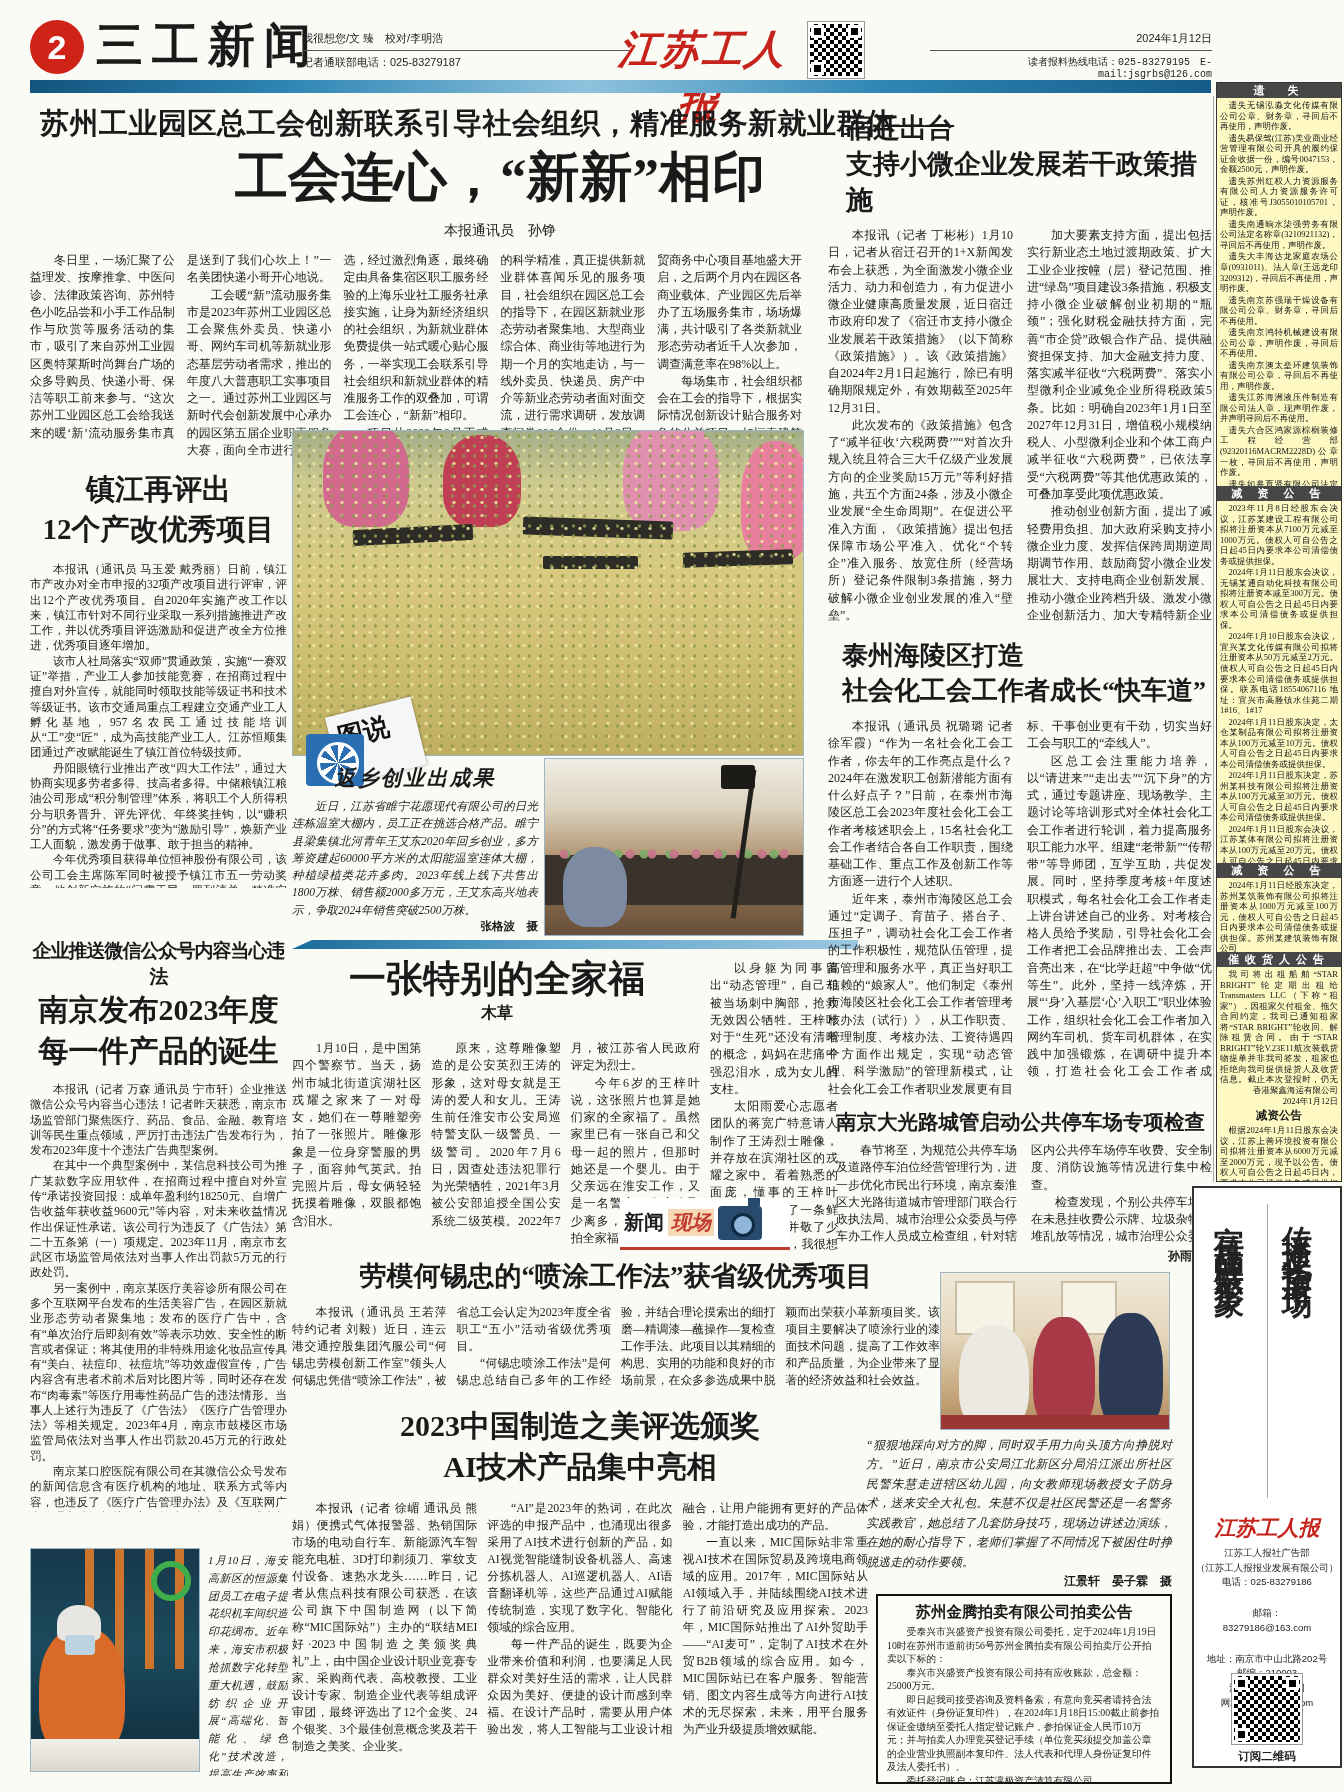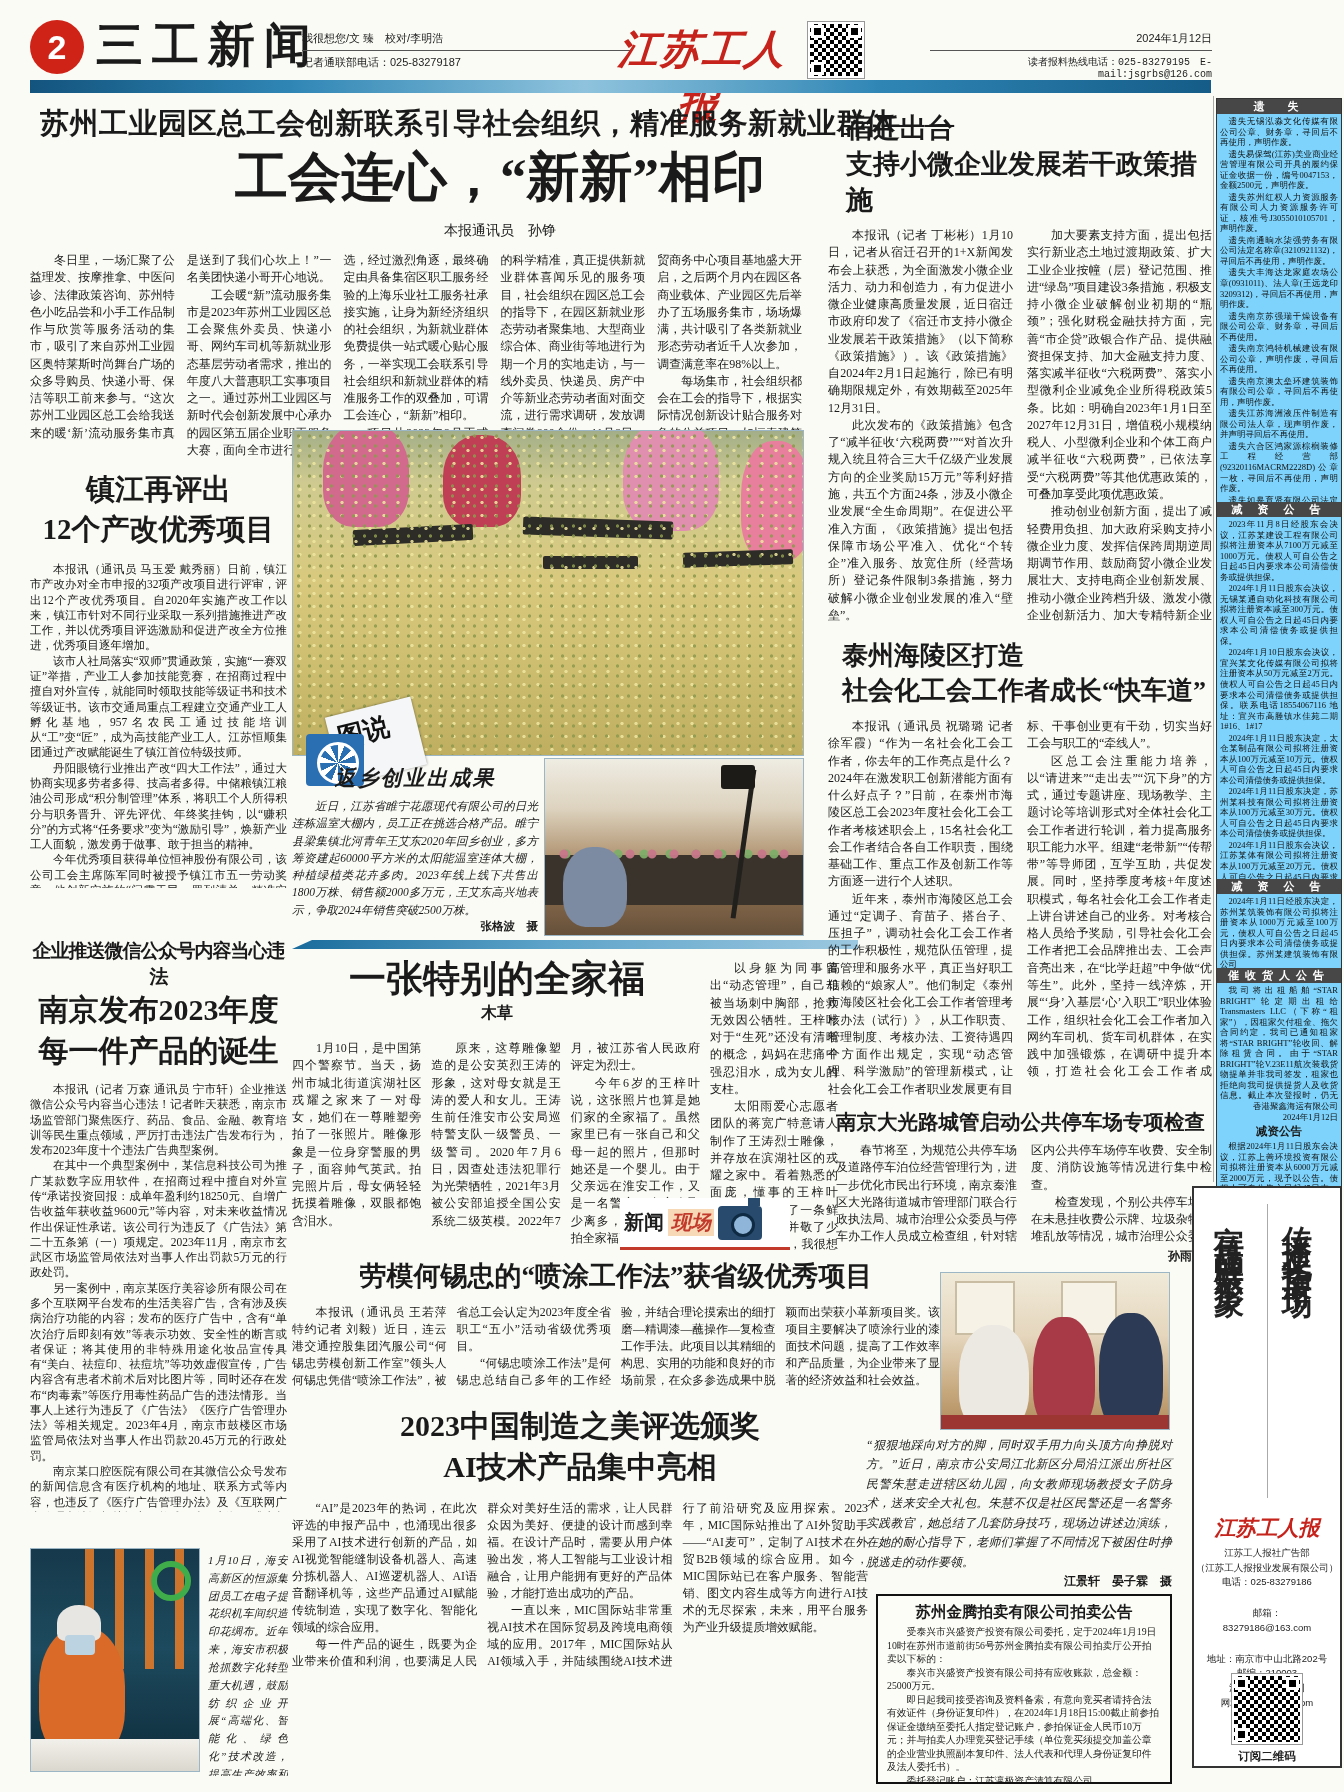--- a/index.html
+++ b/index.html
@@ -62,21 +62,21 @@
   .xcbadge{left:620px;top:1198px;width:170px;height:52px;background:#fff;border-bottom:3px solid #c23a2b;
            display:flex;align-items:center;gap:4px;padding:2px 4px;}
   .xc1{font-weight:bold;font-size:20px;}
   .xc2{font-weight:bold;font-size:20px;color:#c23a2b;font-style:italic;background:#f7d9b8;padding:0 3px;}
   .xcam{width:44px;height:34px;background:#274a6d;border-radius:4px;position:relative;}
   .xcam::before{content:"";position:absolute;left:13px;top:7px;width:18px;height:18px;border-radius:50%;
         background:#8fb6d8;border:3px solid #0f2b44;}
   .xcam::after{content:"";position:absolute;right:2px;top:-8px;width:12px;height:8px;background:#274a6d;}
   .divbar{background:linear-gradient(90deg,#1a6c9c,#5da3c9 45%,#9cc8e0);clip-path:polygon(20px 0,100% 0,100% 100%,0 100%);}
   
-  .rail{left:1216px;top:82px;width:126px;height:1100px;border:1px solid #333;background:#7dd3fc;margin-top:16px;}
+  .rail{left:1216px;top:82px;width:126px;height:1100px;border:1px solid #333;background:#fef9c3;}
   .railbar{background:#474747;color:#fff;font:bold 11px/15px "Liberation Sans",sans-serif;
            text-align:center;letter-spacing:6px;}
   .railtxt{font-size:8.5px;line-height:1.24;padding:2px 3px;overflow:hidden;color:#111;}
   .railtitle{text-align:center;font-weight:bold;font-size:11.5px;}
   .adbox{left:1192px;top:1186px;width:150px;height:582px;border:2px solid #333;background:#fff;}
   .vtxt{position:absolute;writing-mode:vertical-rl;text-orientation:upright;font-weight:bold;
         font-size:30px;letter-spacing:9px;color:#222;}
   .adlogo{position:absolute;width:100%;text-align:center;color:#c5231b;font-weight:900;font-style:italic;font-size:21px;}
   .adlines{position:absolute;width:100%;text-align:center;font-size:9.5px;line-height:1.55;
         font-family:"Liberation Sans",sans-serif;color:#222;}
@@ -227,21 +227,21 @@
       </div>
   </div>
 
   <div class="abs" style="left:30px;top:938px;width:257px;">
     <div style="font-weight:bold;font-size:19px;text-align:center;letter-spacing:-1px;">企业推送微信公众号内容当心违法</div>
     <div class="h-main" style="font-size:30px;">南京发布2023年度</div>
     <div class="h-main" style="font-size:30px;">每一件产品的诞生</div>
     <div class="bodytxt jc" style="margin-top:10px;height:430px;font-size:11.5px;line-height:1.33;">
         <p class="para">本报讯（记者 万森 通讯员 宁市轩）企业推送微信公众号内容当心违法！记者昨天获悉，南京市场监管部门聚焦医疗、药品、食品、金融、教育培训等民生重点领域，严厉打击违法广告发布行为，发布2023年度十个违法广告典型案例。</p>
         <p class="para">在其中一个典型案例中，某信息科技公司为推广某款数字应用软件，在招商过程中擅自对外宣传“承诺投资回报：成单年盈利约18250元、自增广告收益年获收益9600元”等内容，对未来收益情况作出保证性承诺。该公司行为违反了《广告法》第二十五条第（一）项规定。2023年11月，南京市玄武区市场监管局依法对当事人作出罚款5万元的行政处罚。</p>
-        <p class="para">另一案例中，南京某医疗美容诊所有限公司在多个互联网平台发布的生活美容广告，含有涉及疾病治疗功能的内容；发布的医疗广告中，含有“单次治疗后即刻有效”等表示功效、安全性的断言或者保证；将其使用的非特殊用途化妆品宣传具有“美白、祛痘印、祛痘坑”等功效虚假宣传，广告内容含有患者术前术后对比图片等，同时还存在发布“肉毒素”等医疗用毒性药品广告的违法情形。当事人上述行为违反了《广告法》《医疗广告管理办法》等相关规定。2023年4月，南京市鼓楼区市场监管局依法对当事人作出罚款20.45万元的行政处罚。</p>
+        <p class="para">另一案例中，南京某医疗美容诊所有限公司在多个互联网平台发布的生活美容广告，在园区新就业形态劳动者聚集地；发布的医疗广告中，含有“单次治疗后即刻有效”等表示功效、安全性的断言或者保证；将其使用的非特殊用途化妆品宣传具有“美白、祛痘印、祛痘坑”等功效虚假宣传，广告内容含有患者术前术后对比图片等，同时还存在发布“肉毒素”等医疗用毒性药品广告的违法情形。当事人上述行为违反了《广告法》《医疗广告管理办法》等相关规定。2023年4月，南京市鼓楼区市场监管局依法对当事人作出罚款20.45万元的行政处罚。</p>
         <p class="para">南京某口腔医院有限公司在其微信公众号发布的新闻信息含有医疗机构的地址、联系方式等内容，也违反了《医疗广告管理办法》及《互联网广告管理办法》相关规定，构成了利用新闻形式变相发布医疗广告的情形。2023年7月，南京市六合区市场监管局依法对当事人作出罚款3万元的行政处罚。</p>
       </div>
   </div>
 
   <div class="photo ph4" style="left:30px;top:1548px;width:170px;height:224px;">
     <div class="abs" style="left:54px;top:0;width:116px;height:120px;background:repeating-linear-gradient(90deg,rgba(224,122,42,.9) 0 9px,rgba(20,56,74,0) 9px 30px);"></div>
     <div class="abs" style="left:120px;top:12px;width:40px;height:40px;border:6px solid #3fae4a;border-radius:50%;"></div>
     <div class="blob" style="left:8px;top:78px;width:86px;height:130px;background:#d96a28;"></div>
     <div class="abs" style="left:26px;top:56px;width:44px;height:36px;background:#e8e6e2;border-radius:50% 50% 20% 20%;"></div>
     <div class="abs" style="left:34px;top:86px;width:30px;height:20px;background:#bcd3e2;border-radius:4px;"></div>
@@ -257,20 +257,21 @@
     <div class="bodytxt cols4 jc" style="margin-top:10px;height:94px;font-size:11.8px;">
         <p class="para">本报讯（通讯员 王若萍 特约记者 刘毅）近日，连云港交通控股集团汽服公司“何锡忠劳模创新工作室”领头人何锡忠凭借“喷涂工作法”，被省总工会认定为2023年度全省职工“五小”活动省级优秀项目。</p>
         <p class="para">“何锡忠喷涂工作法”是何锡忠总结自己多年的工作经验，并结合理论摸索出的细打磨—精调漆—蘸操作—复检查工作手法。此项目以其精细的构思、实用的功能和良好的市场前景，在众多参选成果中脱颖而出荣获小革新项目奖。该项目主要解决了喷涂行业的漆面技术问题，提高了工作效率和产品质量，为企业带来了显著的经济效益和社会效益。</p>
       </div>
   </div>
 
   <div class="abs" style="left:292px;top:1406px;width:576px;">
     <div class="h-main" style="font-size:30px;">2023中国制造之美评选颁奖</div>
     <div class="h-main" style="font-size:30px;">AI技术产品集中亮相</div>
     <div class="bodytxt cols3 jc" style="margin-top:12px;height:282px;font-size:11.8px;">
+        <p class="para">本报讯（记者 徐嵋 通讯员 熊娟）便携式气体报警器、热销国际市场的电动自行车、新能源汽车智能充电桩、3D打印剃须刀、掌纹支付设备、速热水龙头……昨日，记者从焦点科技有限公司获悉，在该公司旗下中国制造网（以下简称“MIC国际站”）主办的“联结MEI好·2023中国制造之美颁奖典礼”上，由中国企业设计职业竞赛专家、采购商代表、高校教授、工业设计专家、制造企业代表等组成评审团，最终评选出了12个金奖、24个银奖、3个最佳创意概念奖及若干制造之美奖、企业奖。</p>
         <p class="para">“AI”是2023年的热词，在此次评选的申报产品中，也涌现出很多采用了AI技术进行创新的产品，如AI视觉智能缝制设备机器人、高速分拣机器人、AI巡逻机器人、AI语音翻译机等，这些产品通过AI赋能传统制造，实现了数字化、智能化领域的综合应用。</p>
         <p class="para">每一件产品的诞生，既要为企业带来价值和利润，也要满足人民群众对美好生活的需求，让人民群众因为美好、便捷的设计而感到幸福。在设计产品时，需要从用户体验出发，将人工智能与工业设计相融合，让用户能拥有更好的产品体验，才能打造出成功的产品。</p>
         <p class="para">一直以来，MIC国际站非常重视AI技术在国际贸易及跨境电商领域的应用。2017年，MIC国际站从AI领域入手，并陆续围绕AI技术进行了前沿研究及应用探索。2023年，MIC国际站推出了AI外贸助手——“AI麦可”，定制了AI技术在外贸B2B领域的综合应用。如今，MIC国际站已在客户服务、智能营销、图文内容生成等方向进行AI技术的无尽探索，未来，用平台服务为产业升级提质增效赋能。</p>
       </div>
   </div>
 
   <div class="abs rail">
     <div class="railbar">遗　失</div>
     <div class="railtxt jc" style="height:388px;">
         <p class="cls">遗失无锡泓淼文化传媒有限公司公章、财务章，寻回后不再使用，声明作废。</p>

